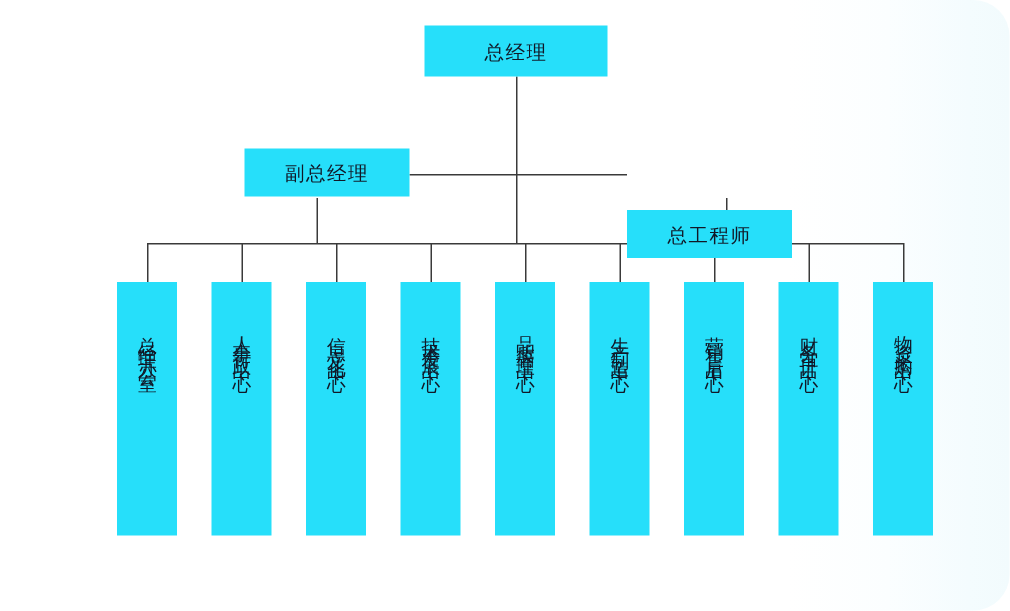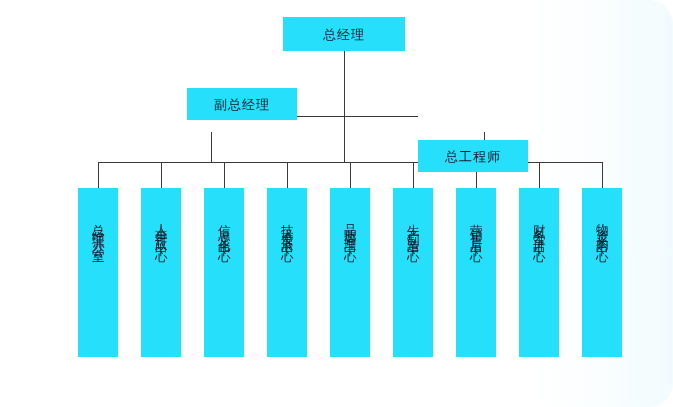--- a/index.html
+++ b/index.html
@@ -49,24 +49,23 @@
   #node-gm {
     left: 283px;
     top: 17px;
     width: 122px;
     height: 34px;
   }
 
   
   #node-deputy-gm {
     left: 163px;
-    top: 88px;
+    top: 99px;
     width: 110px;
     height: 32px;
-    margin-left: 24px;
   }
   #node-chief-engineer {
     left: 418px;
     top: 100px;
     width: 110px;
     height: 32px;
     margin-top: 40px;
   }
 
   

